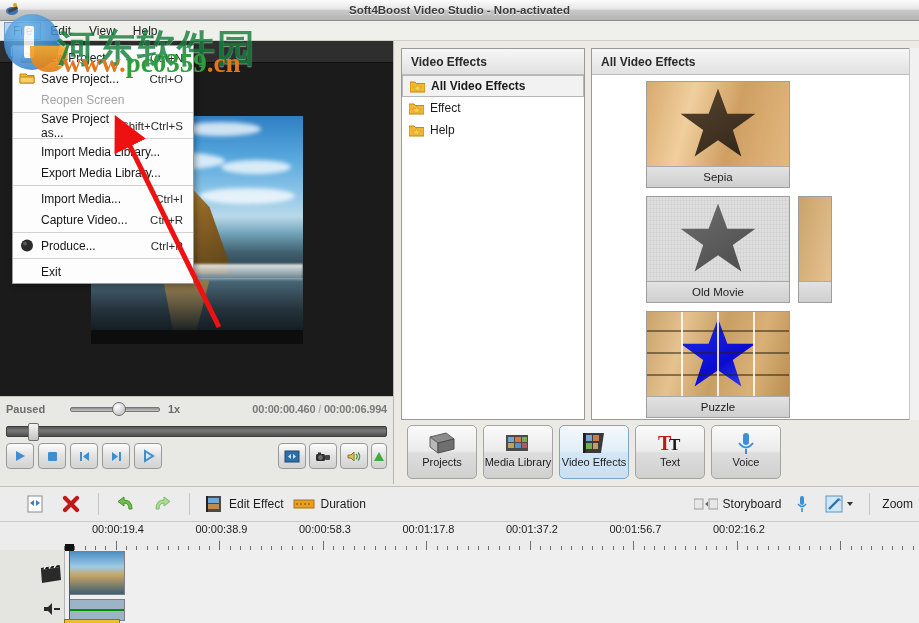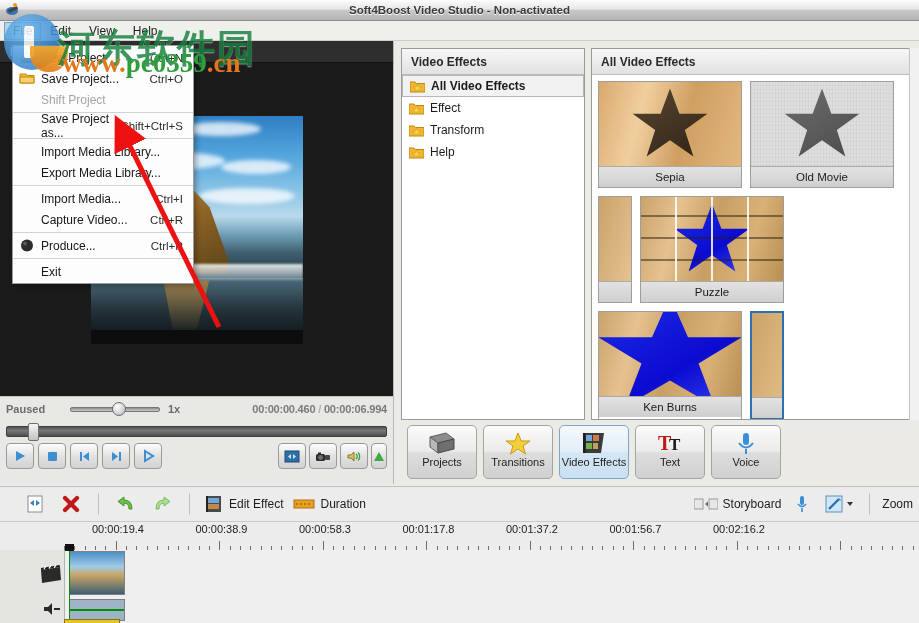--- a/index.html
+++ b/index.html
@@ -141,21 +141,21 @@
   
   .grid-panel {
     position:absolute; left:591px; top:48px; width:328px; height:372px;
     background:#fff; border:1px solid #9a9a9a; border-right:none; overflow:hidden;
   }
   .grid-head {
     height:26px; background:linear-gradient(to bottom,#f7f7f7,#e1e1e1);
     border-bottom:1px solid #bcbcbc; display:flex; align-items:center; padding-left:9px;
     font-weight:bold; font-size:12px; color:#2a2a2a;
   }
-  .grid-scroll { padding:6px 0 0 6px; display:flex; flex-wrap:wrap; gap:8px; }
+  .grid-scroll { padding:6px 0 0 6px; display:flex; flex-wrap:wrap; gap:8px;margin-left:48px; }
   .fx-card {
     width:144px; border:1px solid #9e9e9e; background:#fff; cursor:pointer;
   }
   .fx-thumb { height:84px; position:relative; overflow:hidden;
     background:linear-gradient(105deg,#caa36a 0%,#e5c290 25%,#c89f63 50%,#d9b177 75%,#b98f52 100%); }
   .fx-label {
     height:21px; background:linear-gradient(to bottom,#e2e2e2,#cfcfcf);
     border-top:1px solid #aaa; font-size:11.5px; color:#1c1c1c;
     display:flex; align-items:center; justify-content:center;
   }
@@ -416,27 +416,20 @@
               <path d="M0 2 h5 l1.5 1.5 H15 V12 H0 Z" fill="#f2b632" stroke="#c08a10"></path>
               <polygon points="7.5,4 8.8,7 12,7 9.4,8.9 10.4,12 7.5,10 4.6,12 5.6,8.9 3,7 6.2,7" fill="#f5d24a" stroke="#c79a18" stroke-width=".5"></polygon>
             </svg></span>
           <span>Effect</span>
         </div>
         <div class="cat-item">
           <span class="folder-ico"><svg width="15" height="13">
               <path d="M0 2 h5 l1.5 1.5 H15 V12 H0 Z" fill="#f2b632" stroke="#c08a10"></path>
               <polygon points="7.5,4 8.8,7 12,7 9.4,8.9 10.4,12 7.5,10 4.6,12 5.6,8.9 3,7 6.2,7" fill="#f5d24a" stroke="#c79a18" stroke-width=".5"></polygon>
             </svg></span>
-          <span>Transform</span>
-        </div>
-        <div class="cat-item">
-          <span class="folder-ico"><svg width="15" height="13">
-              <path d="M0 2 h5 l1.5 1.5 H15 V12 H0 Z" fill="#f2b632" stroke="#c08a10"></path>
-              <polygon points="7.5,4 8.8,7 12,7 9.4,8.9 10.4,12 7.5,10 4.6,12 5.6,8.9 3,7 6.2,7" fill="#f5d24a" stroke="#c79a18" stroke-width=".5"></polygon>
-            </svg></span>
           <span>Help</span>
         </div>
       </div>
   </div>
 
   <div class="grid-panel">
     <div class="grid-head">All Video Effects</div>
     <div class="grid-scroll" id="fx-grid">
         <div class="fx-card">
           <div class="fx-thumb sepia-bg">
@@ -483,24 +476,30 @@
             <polygon points="2,6 18,2 26,8 10,12" fill="#8c8c8c" stroke="#5e5e5e"></polygon>
             <polygon points="2,6 10,12 10,22 2,16" fill="#b8b8b8" stroke="#5e5e5e"></polygon>
             <polygon points="10,12 26,8 26,18 10,22" fill="#6f6f6f" stroke="#4a4a4a"></polygon>
           </svg>
         </span>
         <span class="tab-txt">Projects</span>
       </div>
       <div class="tab-btn">
         <span class="tab-ico">
           <svg width="28" height="24">
-            <polygon points="14,2 17.2,10 26,10 19,15 21.5,23 14,18 6.5,23 9,15 2,10 10.8,10" fill="#f5cf3a" stroke="#c79a18"></polygon>
+            <rect x="2" y="4" width="22" height="16" fill="#4a4a4a"></rect>
+            <rect x="4" y="6" width="6" height="5" fill="#6da8d8"></rect>
+            <rect x="11" y="6" width="6" height="5" fill="#d07a4a"></rect>
+            <rect x="18" y="6" width="5" height="5" fill="#76b04a"></rect>
+            <rect x="4" y="12" width="6" height="5" fill="#c0a060"></rect>
+            <rect x="11" y="12" width="6" height="5" fill="#5a8fc0"></rect>
+            <rect x="18" y="12" width="5" height="5" fill="#b05a5a"></rect>
           </svg>
         </span>
-        <span class="tab-txt">Transitions</span>
+        <span class="tab-txt">Media Library</span>
       </div>
       <div class="tab-btn active">
         <span class="tab-ico">
           <svg width="28" height="24">
             <polygon points="3,2 24,2 21,22 3,22" fill="#3a3a3a"></polygon>
             <rect x="6" y="4" width="6" height="6" fill="#6da8d8"></rect>
             <rect x="13" y="4" width="6" height="6" fill="#d07a4a"></rect>
             <rect x="6" y="12" width="6" height="6" fill="#76b04a"></rect>
             <rect x="13" y="12" width="5" height="6" fill="#c0a060"></rect>
             <rect x="3" y="2" width="2.5" height="20" fill="#1c1c1c"></rect>
@@ -734,21 +733,21 @@
       </div>
       <div class="fm-item">
         <span class="fm-ico"><svg width="16" height="15">
             <path d="M1 3 h6 l1.5 1.5 H15 V12 H1 Z" fill="#f2b632" stroke="#c08a10"></path>
             <path d="M1 6 h14 v6 H1 Z" fill="#f8d06a" stroke="#c08a10"></path>
           </svg></span>
         <span>Save Project...</span>
         <span class="accel">Ctrl+O</span>
       </div>
       <div class="fm-item disabled">
-        <span>Shift Project</span>
+        <span>Reopen Screen</span>
         <span class="accel"></span>
       </div>
       <div class="fm-div"></div>
       <div class="fm-item">
         <span>Save Project as...</span>
         <span class="accel">Shift+Ctrl+S</span>
       </div>
       <div class="fm-div"></div>
       <div class="fm-item">
         <span>Import Media Library...</span>

